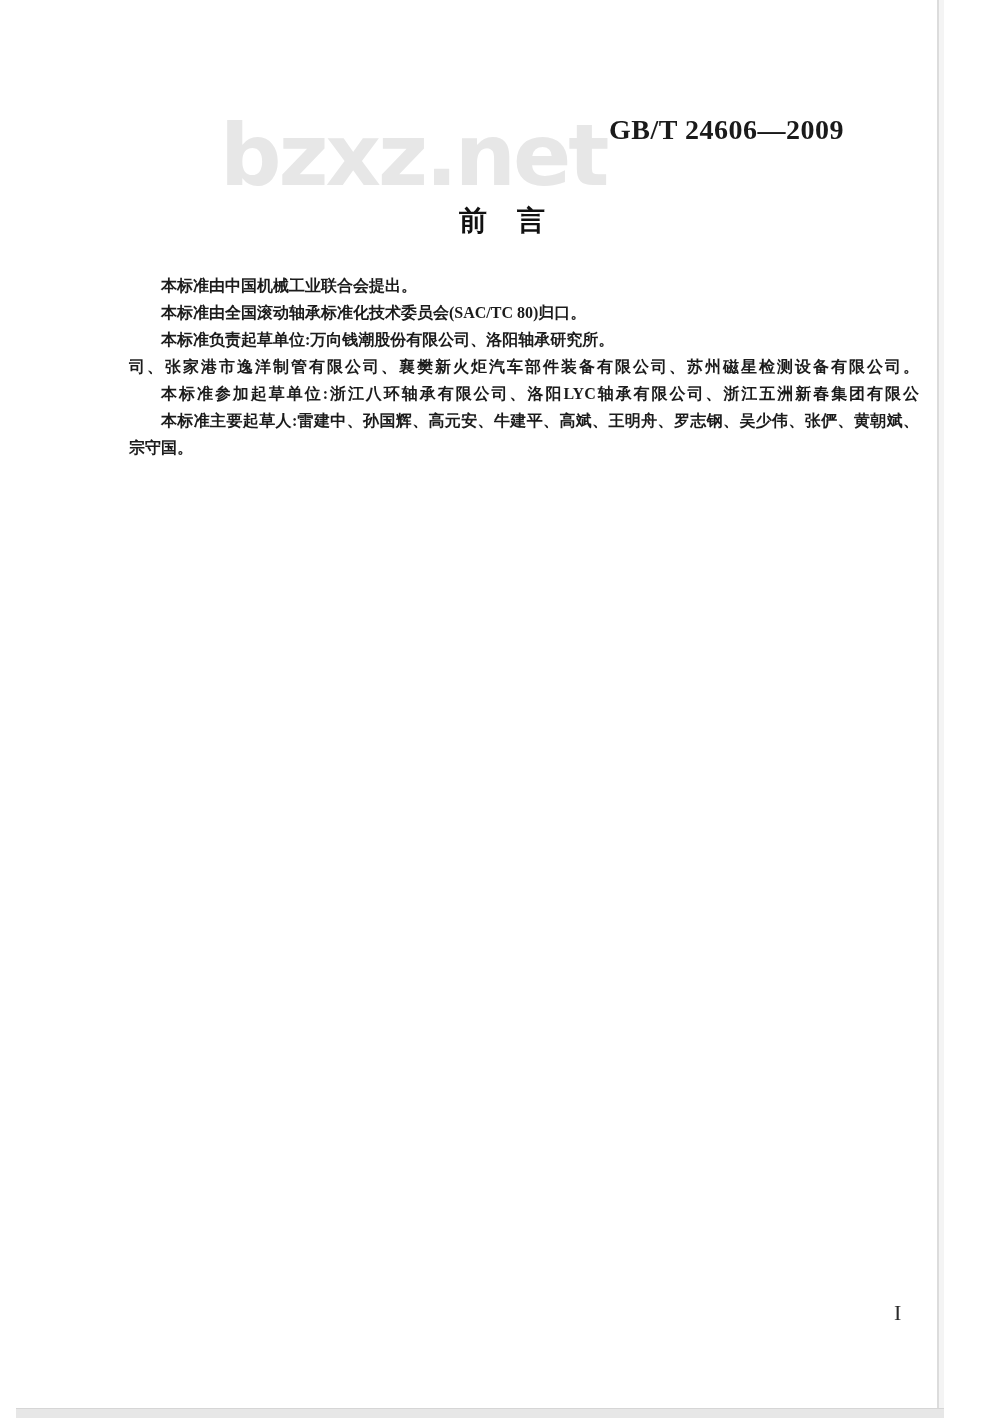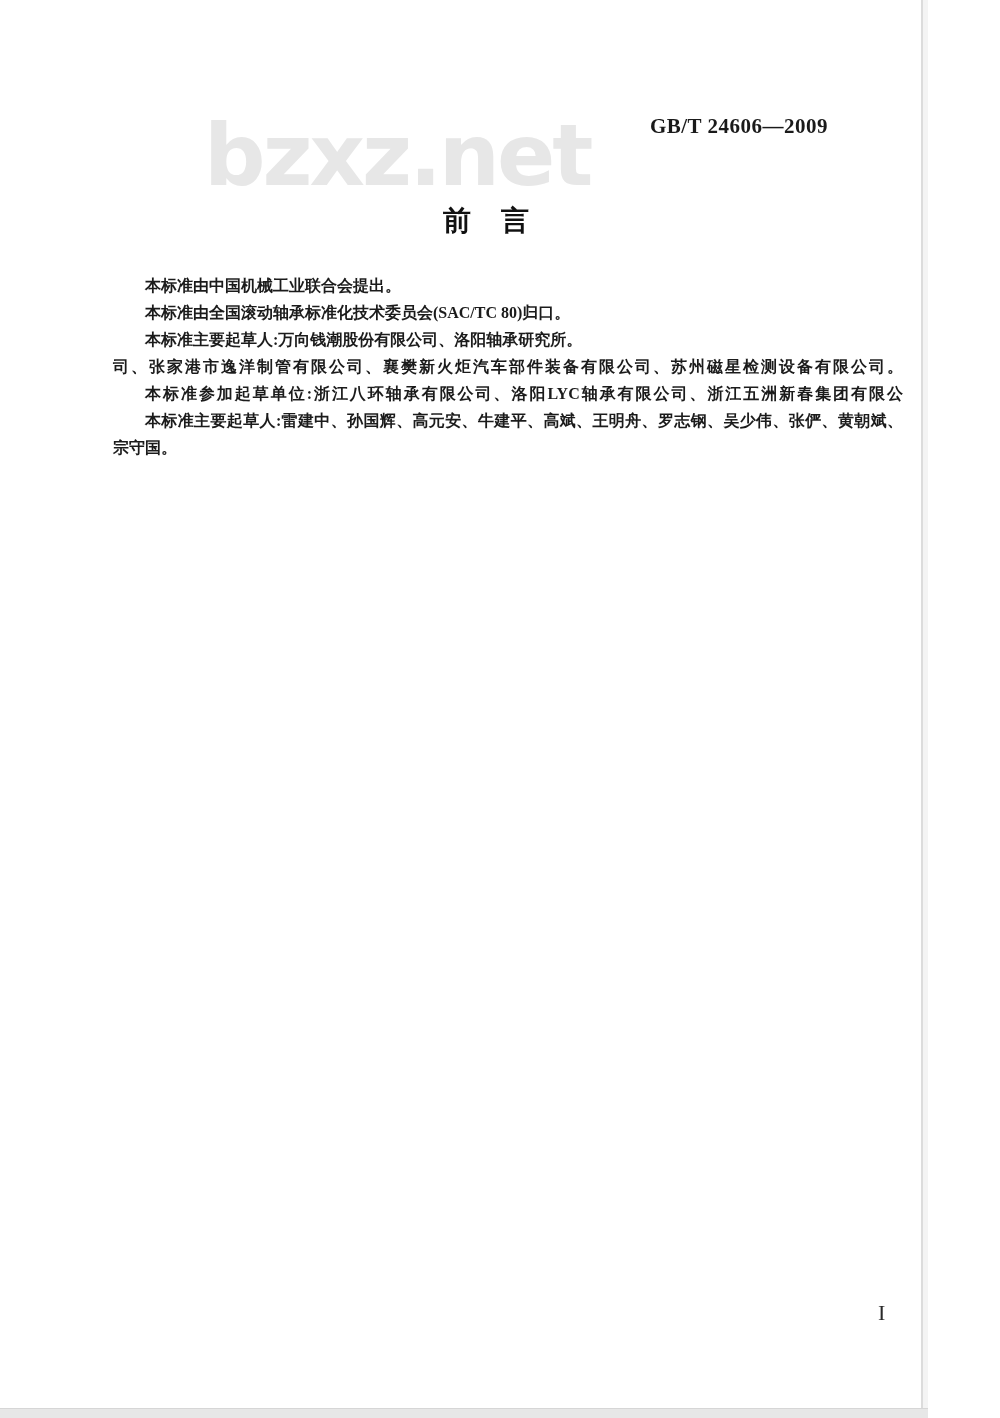--- a/index.html
+++ b/index.html
@@ -5,20 +5,21 @@
   * { margin: 0; padding: 0; box-sizing: border-box; }
   html, body { background: #ffffff; }
   body { font-family: "Liberation Serif", serif; }
 
   .page {
     position: relative;
     width: 928px;
     height: 1418px;
     background: #ffffff;
     overflow: hidden;
+    margin-left: 16px;
   }
 
   
   .right-edge-shadow {
     position: absolute;
     top: 0; right: 0;
     width: 7px; height: 100%;
     background: #f4f4f4;
     border-left: 2px solid #dcdcdc;
   }
@@ -41,21 +42,21 @@
     color: #e7e7e7;
     user-select: none;
     z-index: 1;
   }
 
   .doc-number {
     position: absolute;
     top: 114px; right: 100px;
     font-family: "Liberation Serif", serif;
     font-weight: 700;
-    font-size: 21px;
+    font-size: 28px;
     letter-spacing: 0.5px;
     color: #1a1a1a;
     z-index: 2;
   }
 
   .page-title {
     position: absolute;
     top: 204px; left: 0;
     width: 1000px;
     display: flex;
@@ -104,21 +105,21 @@
   <div class="doc-number">GB/T 24606—2009</div>
 
   <div class="page-title">
     <span>前</span>
     <span>言</span>
   </div>
 
   <div class="foreword">
     <div class="fw-line indent">本标准由中国机械工业联合会提出。</div>
     <div class="fw-line indent">本标准由全国滚动轴承标准化技术委员会(SAC/TC 80)归口。</div>
-    <div class="fw-line indent">本标准主要起草人:万向钱潮股份有限公司、洛阳轴承研究所。</div>
+    <div class="fw-line indent">本标准负责起草单位:万向钱潮股份有限公司、洛阳轴承研究所。</div>
     <div class="fw-line flush">司、张家港市逸洋制管有限公司、襄樊新火炬汽车部件装备有限公司、苏州磁星检测设备有限公司。</div>
     <div class="fw-line indent flush">本标准参加起草单位:浙江八环轴承有限公司、洛阳LYC轴承有限公司、浙江五洲新春集团有限公</div>
     <div class="fw-line indent flush">本标准主要起草人:雷建中、孙国辉、高元安、牛建平、高斌、王明舟、罗志钢、吴少伟、张俨、黄朝斌、</div>
     <div class="fw-line">宗守国。</div>
   </div>
 
   <div class="page-number">I</div>
 
   <div class="right-edge-shadow"></div>
   <div class="bottom-edge-shadow"></div>

